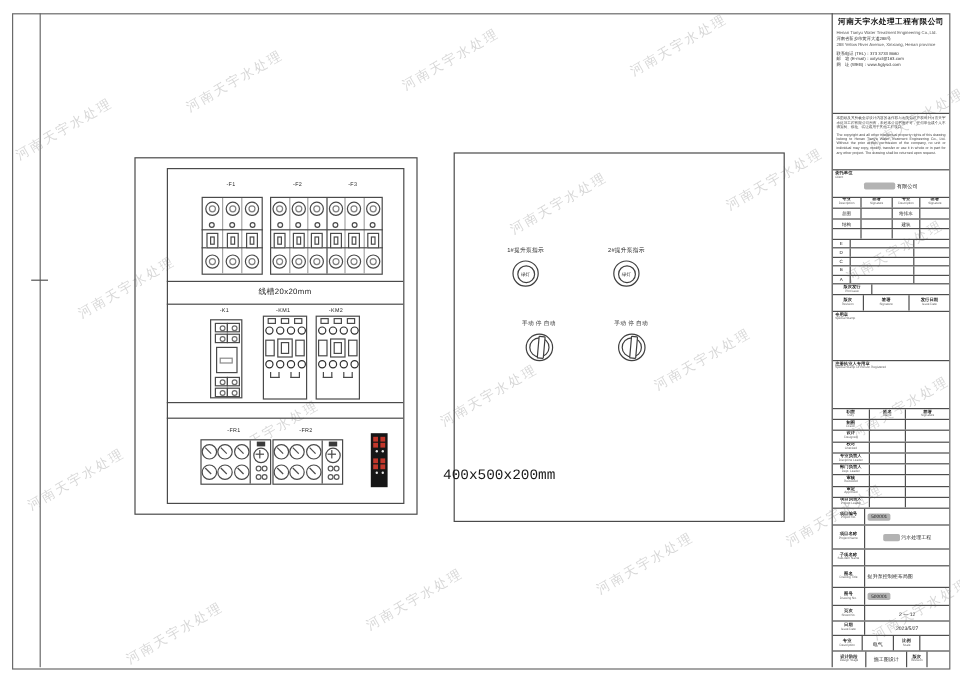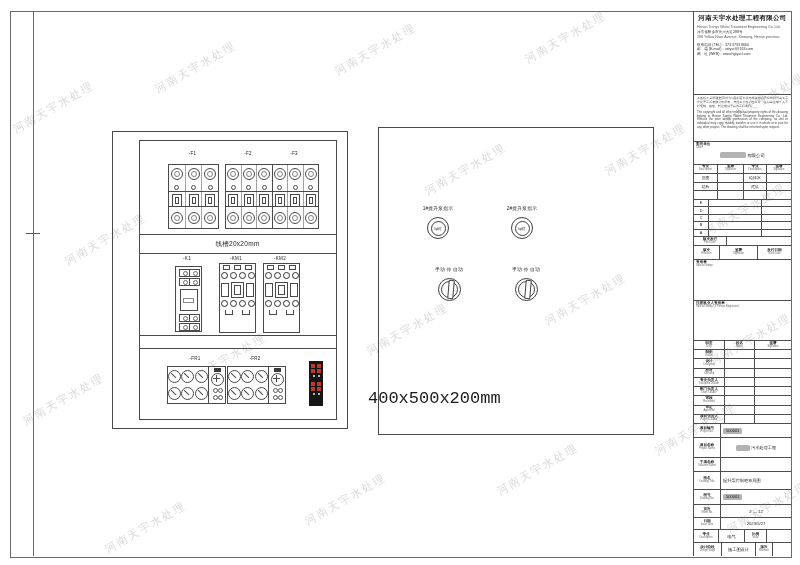--- a/index.html
+++ b/index.html
@@ -80,21 +80,21 @@
   .flabel{position:absolute;font-size:4.8px;color:#1e1e1e;text-align:center;letter-spacing:.2px;}
   .plight{position:absolute;width:20px;height:20px;border:1.5px solid #3f3f3f;border-radius:50%;background:#fff;
           display:flex;align-items:center;justify-content:center;}
   .plens{width:13px;height:13px;border:1px solid #3f3f3f;border-radius:50%;display:flex;align-items:center;
          justify-content:center;font-size:3.8px;color:#1e1e1e;}
   .psw{position:absolute;width:21px;height:21px;border:1.5px solid #3f3f3f;border-radius:50%;background:#fff;
        display:flex;align-items:center;justify-content:center;}
   .psw-in{width:15px;height:15px;border:1px solid #3f3f3f;border-radius:50%;position:relative;}
   .psw-h{position:absolute;left:50%;top:-2px;width:4px;height:17px;margin-left:-2px;border:1px solid #3f3f3f;
          background:#fff;border-radius:1px;transform:rotate(5deg);}
-  .dim{position:absolute;left:368px;top:389px;width:96px;text-align:left;font-size:17px;
+  .dim{position:absolute;left:368px;top:389px;width:96px;text-align:center;font-size:12px;
        font-family:"Liberation Mono",monospace;color:#1b1b1b;}
   
   .tb{position:absolute;left:693px;top:11px;width:97px;height:545px;border-left:1px solid #4f4f4f;
       display:flex;flex-direction:column;background:transparent;}
   .tb-sec{border-bottom:1px solid #4f4f4f;box-sizing:border-box;overflow:hidden;}
   .tb-company{height:84px;padding:3px 3px 0 3px;}
   .co-name{font-size:6.4px;font-weight:bold;text-align:center;letter-spacing:.4px;color:#111;margin-bottom:2px;}
   .co-line{font-size:3.6px;color:#333;line-height:1.35;}
   .co-line.en{color:#555;}
   .co-line.gap{margin-top:3px;}

